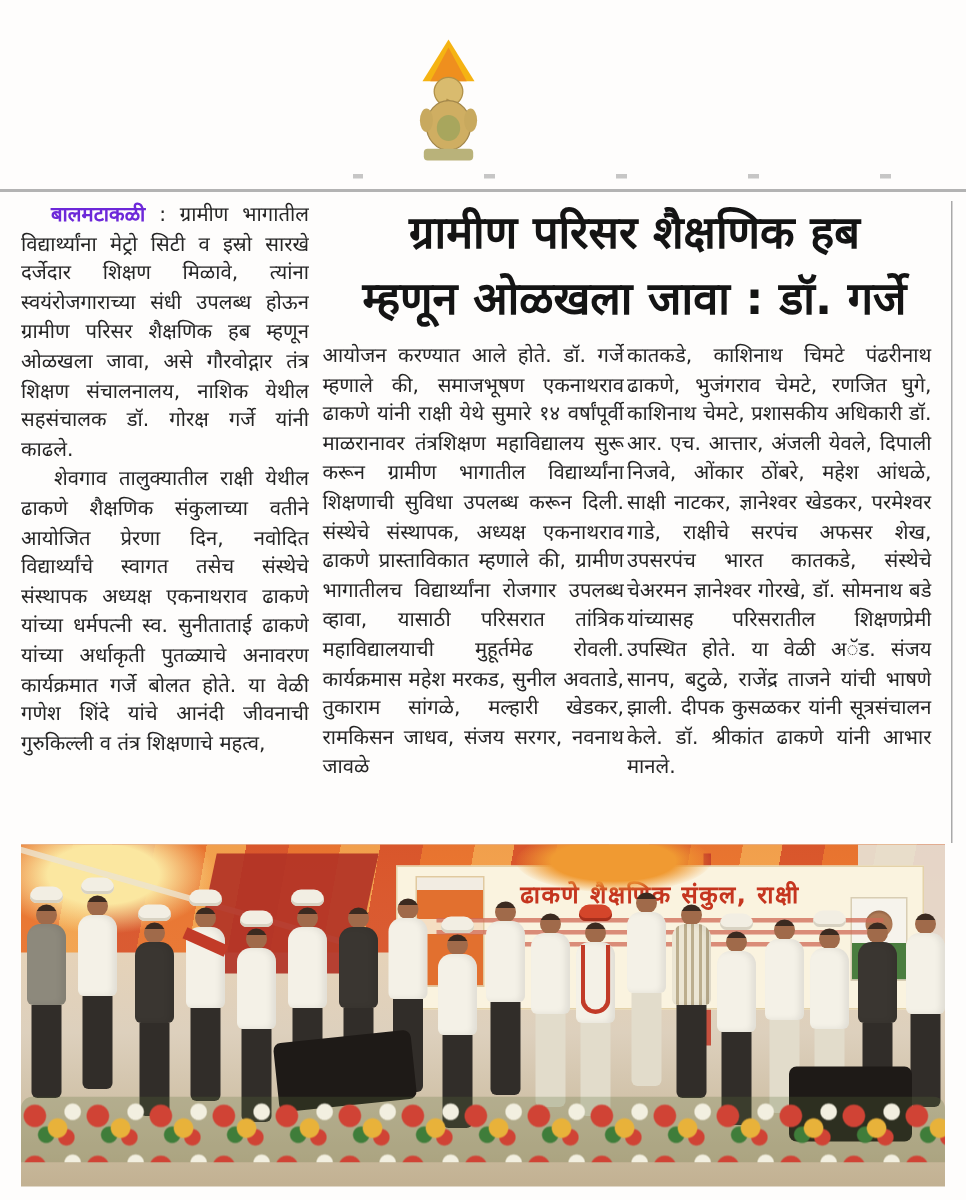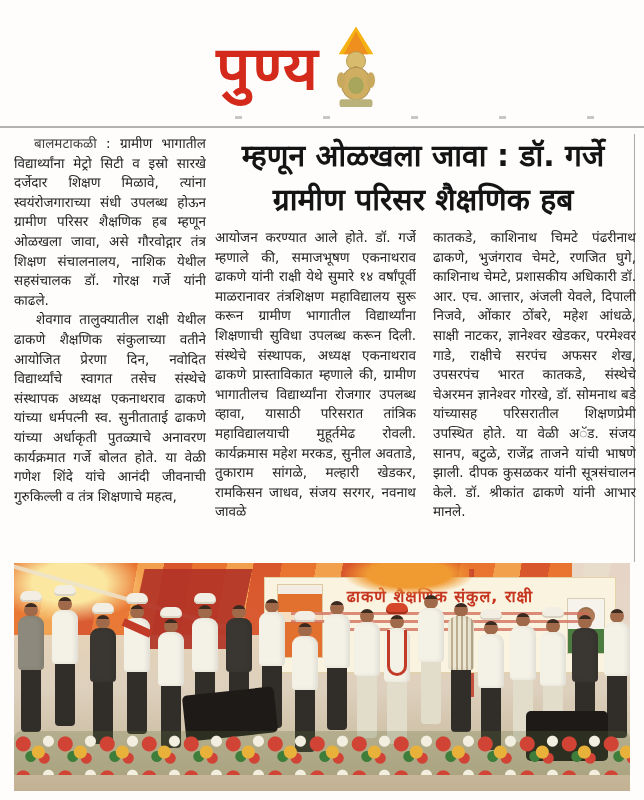--- a/index.html
+++ b/index.html
@@ -17,27 +17,27 @@
             background:repeating-linear-gradient(90deg,#8f8f8f 0 7px,transparent 7px 88px);}
   .rule-top{position:absolute;top:126px;left:0;width:644px;height:2px;background:#b3b3b3;}
   .rule-right{position:absolute;left:634px;top:134px;width:1px;height:428px;background:#a9a9a9;}
 
   
   .newsbody{font-size:13.5px;line-height:19.6px;text-align:justify;color:#252525;}
   .col-left{position:absolute;left:14px;top:134px;width:192px;height:436px;overflow:hidden;}
   .col-left p{margin:0;}
   .col-left p.p1{text-indent:20px;}
   .col-left p.p2{text-indent:22px;}
-  .dateline{font-weight:normal;color:#404040;}
+  .dateline{font-weight:bold;color:#6d28d9;}
 
   .headline{position:absolute;left:210px;top:134px;width:426px;text-align:center;
             font-weight:bold;font-size:30px;line-height:44px;color:#141414;}
 
   .col-mid{position:absolute;left:215px;top:228px;width:201px;height:340px;overflow:hidden;}
-  .col-right{position:absolute;left:433px;top:228px;width:203px;height:340px;overflow:hidden;}
+  .col-right{position:absolute;left:418px;top:228px;width:203px;height:340px;overflow:hidden;}
 
   
   .photo{position:absolute;left:14px;top:563px;width:616px;height:228px;overflow:hidden;
          background:linear-gradient(180deg,#c96a33 0,#e8854a 6%,#eeb27c 14%,#e7d3b8 28%,
                     #ddd0bd 55%,#cfc0a6 78%,#c2b192 100%);}
   .tent-stripes{position:absolute;top:0;left:0;right:0;height:72px;opacity:.95;
          background:repeating-linear-gradient(100deg,#e9742f 0 34px,#f3a24d 34px 60px,#d9552b 60px 88px);}
   .tent-glow{position:absolute;left:-20px;top:-20px;width:150px;height:80px;border-radius:50%;
          background:radial-gradient(ellipse at center,#fbe7a0 0 35%,rgba(251,231,160,0) 70%);}
   .tent-right{position:absolute;right:0;top:0;width:58px;height:95px;background:#e7e3d8;opacity:.9;}
@@ -96,21 +96,20 @@
     background-size:42px 34px;border-radius:8px 8px 0 0;}
   .skirt{position:absolute;left:0;right:0;bottom:0;height:18px;z-index:5;
     background:repeating-linear-gradient(90deg,#ead deca 0,#eaddc2 0 11px,#d9c7a3 11px 22px);}
 </style>
 </head>
 <body>
 
 <div id="page">
 
   <div class="masthead">
-    <span class="mast-word">पुण्य</span>
     <svg class="ganesh" viewBox="0 0 60 100">
       <path d="M30 2 L50 34 L10 34 Z" fill="#f5b313"></path>
       <path d="M30 8 L44 34 L16 34 Z" fill="#ef8f1e"></path>
       <circle cx="30" cy="42" r="11" fill="#d9bb6e" stroke="#b19147" stroke-width="1"></circle>
       <path d="M30 48 q-4 8 2 12" stroke="#b19147" stroke-width="3" fill="none"></path>
       <ellipse cx="30" cy="68" rx="17" ry="19" fill="#cfae62" stroke="#a3874b" stroke-width="1"></ellipse>
       <ellipse cx="13" cy="64" rx="5" ry="9" fill="#c8a95e"></ellipse>
       <ellipse cx="47" cy="64" rx="5" ry="9" fill="#c8a95e"></ellipse>
       <ellipse cx="30" cy="70" rx="9" ry="10" fill="#89a05a" opacity=".55"></ellipse>
       <rect x="11" y="86" width="38" height="9" rx="3" fill="#b9b27a"></rect>
@@ -120,22 +119,22 @@
   <div class="tick-row"></div>
   <div class="rule-top"></div>
   <div class="rule-right"></div>
 
   <div class="col-left newsbody">
     <p class="p1"><span class="dateline">बालमटाकळी</span><span> : ग्रामीण भागातील विद्यार्थ्यांना मेट्रो सिटी व इस्रो सारखे दर्जेदार शिक्षण मिळावे, त्यांना स्वयंरोजगाराच्या संधी उपलब्ध होऊन ग्रामीण परिसर शैक्षणिक हब म्हणून ओळखला जावा, असे गौरवोद्गार तंत्र शिक्षण संचालनालय, नाशिक येथील सहसंचालक डॉ. गोरक्ष गर्जे यांनी काढले.</span></p>
     <p class="p2">शेवगाव तालुक्यातील राक्षी येथील ढाकणे शैक्षणिक संकुलाच्या वतीने आयोजित प्रेरणा दिन, नवोदित विद्यार्थ्यांचे स्वागत तसेच संस्थेचे संस्थापक अध्यक्ष एकनाथराव ढाकणे यांच्या धर्मपत्नी स्व. सुनीताताई ढाकणे यांच्या अर्धाकृती पुतळ्याचे अनावरण कार्यक्रमात गर्जे बोलत होते. या वेळी गणेश शिंदे यांचे आनंदी जीवनाची गुरुकिल्ली व तंत्र शिक्षणाचे महत्व,</p>
   </div>
 
   <div class="headline">
+    <div>ग्रामीण परिसर शैक्षणिक हब</div>
     <div>म्हणून ओळखला जावा  : डॉ. गर्जे</div>
-    <div>ग्रामीण परिसर शैक्षणिक हब</div>
   </div>
 
   <div class="col-mid newsbody">आयोजन करण्यात आले होते. डॉ. गर्जे म्हणाले की, समाजभूषण एकनाथराव ढाकणे यांनी राक्षी येथे सुमारे १४ वर्षांपूर्वी माळरानावर तंत्रशिक्षण महाविद्यालय सुरू करून ग्रामीण भागातील विद्यार्थ्यांना शिक्षणाची सुविधा उपलब्ध करून दिली. संस्थेचे संस्थापक, अध्यक्ष एकनाथराव ढाकणे प्रास्ताविकात म्हणाले की, ग्रामीण भागातीलच विद्यार्थ्यांना रोजगार उपलब्ध व्हावा, यासाठी परिसरात तांत्रिक महाविद्यालयाची मुहूर्तमेढ रोवली. कार्यक्रमास महेश मरकड, सुनील अवताडे, तुकाराम सांगळे, मल्हारी खेडकर, रामकिसन जाधव, संजय सरगर, नवनाथ जावळे</div>
   <div class="col-right newsbody">कातकडे, काशिनाथ चिमटे पंढरीनाथ ढाकणे, भुजंगराव चेमटे, रणजित घुगे, काशिनाथ चेमटे, प्रशासकीय अधिकारी डॉ. आर. एच. आत्तार, अंजली येवले, दिपाली निजवे, ओंकार ठोंबरे, महेश आंधळे, साक्षी नाटकर, ज्ञानेश्वर खेडकर, परमेश्वर गाडे, राक्षीचे सरपंच अफसर शेख, उपसरपंच भारत कातकडे, संस्थेचे चेअरमन ज्ञानेश्वर गोरखे, डॉ. सोमनाथ बडे यांच्यासह परिसरातील शिक्षणप्रेमी उपस्थित होते. या वेळी अॅड. संजय सानप, बटुळे, राजेंद्र ताजने यांची भाषणे झाली. दीपक कुसळकर यांनी सूत्रसंचालन केले. डॉ. श्रीकांत ढाकणे यांनी आभार मानले.</div>
 
   <div class="photo">
     <div class="tent-stripes"></div>
     <div class="tent-glow"></div>
     <div class="tent-right"></div>
     <div class="bamboo"></div>

